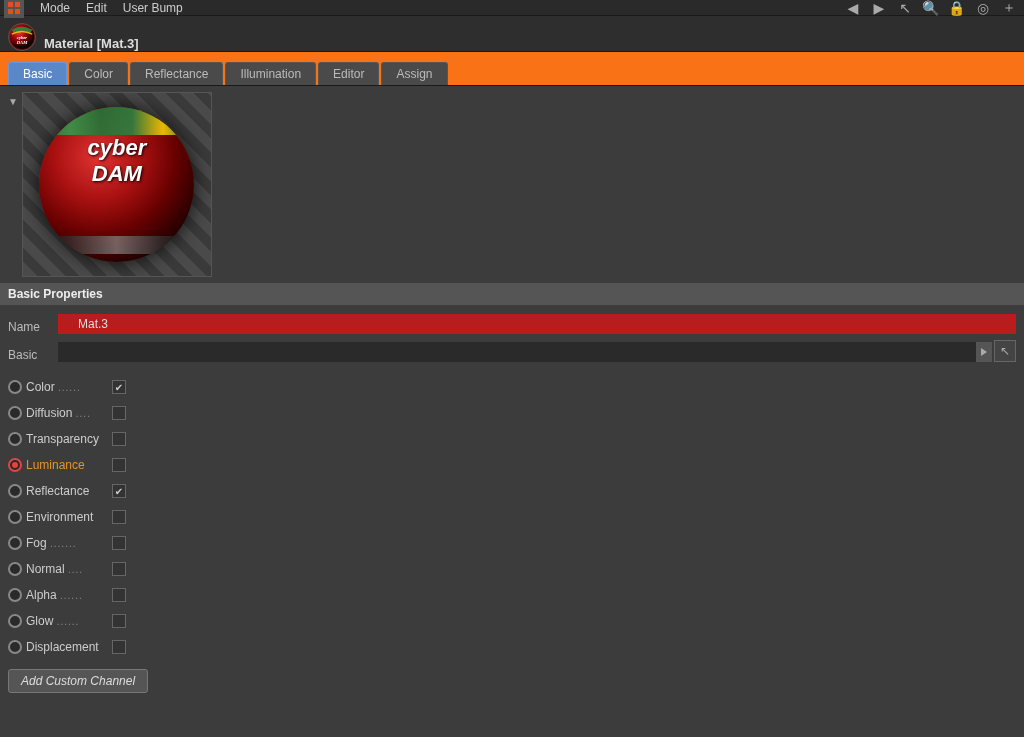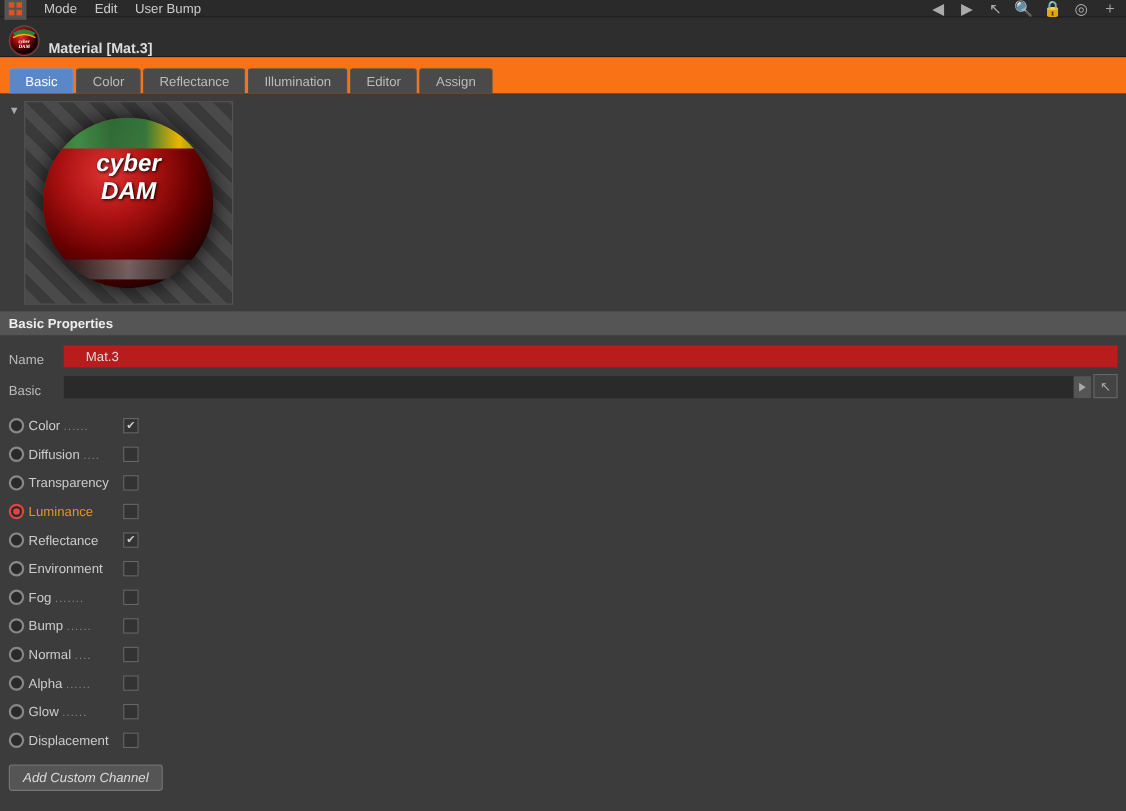--- a/index.html
+++ b/index.html
@@ -509,25 +509,20 @@
     <div class="radio-btn"></div>
     <span class="channel-name">Environment</span>
     <div class="channel-check"></div>
   </div>
 
   <div class="channel-row">
     <div class="radio-btn"></div>
     <span class="channel-name">Fog <span class="channel-dots">.......</span></span>
     <div class="channel-check"></div>
   </div>
-  <div class="channel-row">
-    <div class="radio-btn"></div>
-    <span class="channel-name">Bump <span class="channel-dots">......</span></span>
-    <div class="channel-check"></div>
-  </div>
 
   <div class="channel-row">
     <div class="radio-btn"></div>
     <span class="channel-name">Normal <span class="channel-dots">....</span></span>
     <div class="channel-check"></div>
   </div>
   <div class="channel-row">
     <div class="radio-btn"></div>
     <span class="channel-name">Alpha <span class="channel-dots">......</span></span>
     <div class="channel-check"></div>

